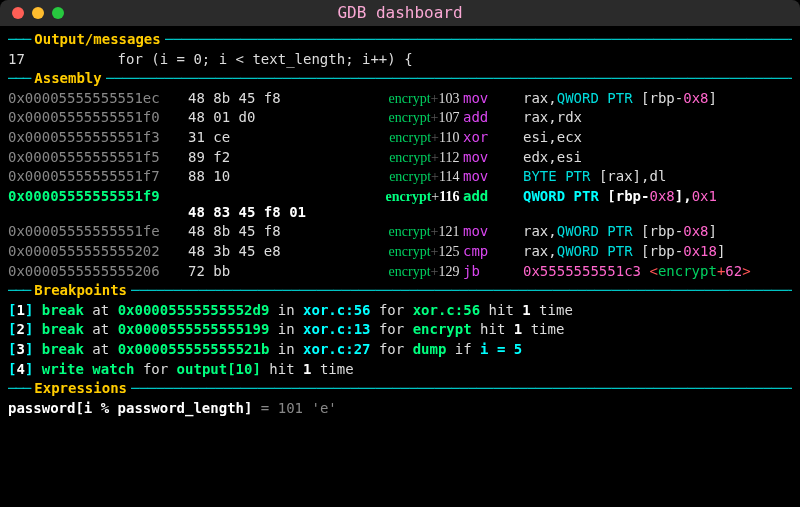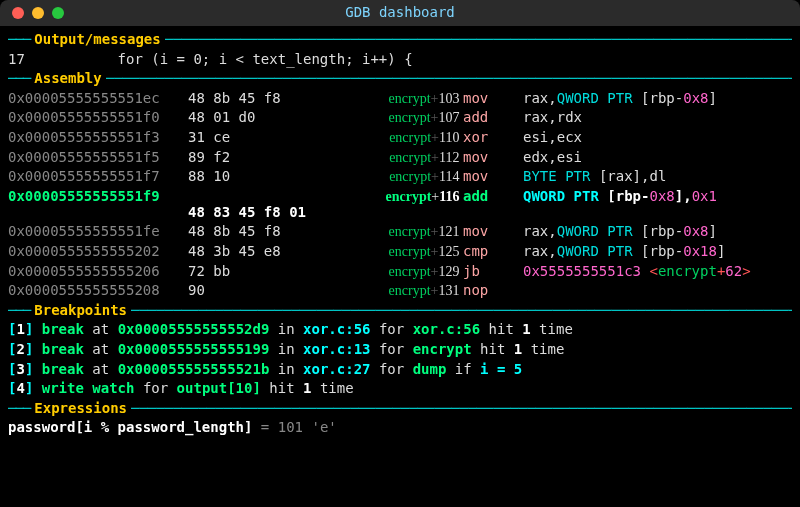--- a/index.html
+++ b/index.html
@@ -22,22 +22,22 @@
     border-top-right-radius: 8px;
   }
   .dots { display: flex; gap: 8px; margin-left: 12px; }
   .dot { width: 12px; height: 12px; border-radius: 50%; }
   .dot.red { background: #ff5f56; }
   .dot.yellow { background: #ffbd2e; }
   .dot.green { background: #27c93f; }
   .title {
     position: absolute; left: 0; right: 0;
     text-align: center;
-    font-size: 14px;
-    color: #7dd3fc;
+    font-size: 16px;
+    color: #f9a8d4;
     pointer-events: none;
   }
   .term { padding: 4px 8px 0 8px; }
   .hr-row {
     display: flex; align-items: center;
     white-space: nowrap;
     overflow: hidden;
   }
   .hr-dash {
     color: #00cccc;
@@ -53,21 +53,21 @@
     color: #00cccc;
     overflow: hidden;
     white-space: nowrap;
   }
   .row { white-space: pre; }
   .gray { color: #888; }
   .dimsep { color: #555; }
   .white { color: #ddd; }
   .grn { color: #00d060; }
   .grnb { color: #00ff7f; font-weight: bold; }
-  .ylw { color: #fca5a5; }
+  .ylw { color: #d946ef; }
   .cyan { color: #00dddd; }
   .cyanb { color: #00ffff; font-weight: bold; }
   .pink { color: #ff66cc; margin-top: 24px; }
   .red { color: #ff5555; }
   .boldw { color: #fff; font-weight: bold; margin-top: 16px; }
 
   
   .asm-row { display: flex; white-space: pre; }
   .col-addr { width: 180px; }
   .col-bytes { width: 155px; }
@@ -109,21 +109,20 @@
   <div id="asm-body">
       <div class="asm-row"><span class="gray col-addr">0x00005555555551ec  </span><span class="white col-bytes">48 8b 45 f8      </span><span class="col-sym"><span class="grn">encrypt</span><span class="dimsep">+</span><span class="white">103 </span></span><span class="ylw col-mn">mov    </span><span class="col-ops"><span class="white">rax</span><span class="white">,</span><span class="cyan">QWORD</span><span class="white"> </span><span class="cyan">PTR</span><span class="white"> [</span><span class="white">rbp</span><span class="white">-</span><span class="pink">0x8</span><span class="white">]</span></span></div>
       <div class="asm-row"><span class="gray col-addr">0x00005555555551f0  </span><span class="white col-bytes">48 01 d0         </span><span class="col-sym"><span class="grn">encrypt</span><span class="dimsep">+</span><span class="white">107 </span></span><span class="ylw col-mn">add    </span><span class="col-ops"><span class="white">rax</span><span class="white">,</span><span class="white">rdx</span></span></div>
       <div class="asm-row"><span class="gray col-addr">0x00005555555551f3  </span><span class="white col-bytes">31 ce            </span><span class="col-sym"><span class="grn">encrypt</span><span class="dimsep">+</span><span class="white">110 </span></span><span class="ylw col-mn">xor    </span><span class="col-ops"><span class="white">esi</span><span class="white">,</span><span class="white">ecx</span></span></div>
       <div class="asm-row"><span class="gray col-addr">0x00005555555551f5  </span><span class="white col-bytes">89 f2            </span><span class="col-sym"><span class="grn">encrypt</span><span class="dimsep">+</span><span class="white">112 </span></span><span class="ylw col-mn">mov    </span><span class="col-ops"><span class="white">edx</span><span class="white">,</span><span class="white">esi</span></span></div>
       <div class="asm-row"><span class="gray col-addr">0x00005555555551f7  </span><span class="white col-bytes">88 10            </span><span class="col-sym"><span class="grn">encrypt</span><span class="dimsep">+</span><span class="white">114 </span></span><span class="ylw col-mn">mov    </span><span class="col-ops"><span class="cyan">BYTE</span><span class="white"> </span><span class="cyan">PTR</span><span class="white"> [</span><span class="white">rax</span><span class="white">]</span><span class="white">,</span><span class="white">dl</span></span></div>
       <div class="asm-row"><span class="grnb col-addr">0x00005555555551f9  </span><span class="boldw col-bytes">48 83 45 f8 01   </span><span class="col-sym"><span class="grnb">encrypt</span><span class="white">+</span><span class="boldw">116 </span></span><span class="grnb col-mn">add    </span><span class="col-ops"><span class="cyanb">QWORD</span><span class="boldw"> </span><span class="cyanb">PTR</span><span class="boldw"> [</span><span class="boldw">rbp</span><span class="boldw">-</span><span class="pink">0x8</span><span class="boldw">]</span><span class="boldw">,</span><span class="pink">0x1</span></span></div>
       <div class="asm-row"><span class="gray col-addr">0x00005555555551fe  </span><span class="white col-bytes">48 8b 45 f8      </span><span class="col-sym"><span class="grn">encrypt</span><span class="dimsep">+</span><span class="white">121 </span></span><span class="ylw col-mn">mov    </span><span class="col-ops"><span class="white">rax</span><span class="white">,</span><span class="cyan">QWORD</span><span class="white"> </span><span class="cyan">PTR</span><span class="white"> [</span><span class="white">rbp</span><span class="white">-</span><span class="pink">0x8</span><span class="white">]</span></span></div>
       <div class="asm-row"><span class="gray col-addr">0x0000555555555202  </span><span class="white col-bytes">48 3b 45 e8      </span><span class="col-sym"><span class="grn">encrypt</span><span class="dimsep">+</span><span class="white">125 </span></span><span class="ylw col-mn">cmp    </span><span class="col-ops"><span class="white">rax</span><span class="white">,</span><span class="cyan">QWORD</span><span class="white"> </span><span class="cyan">PTR</span><span class="white"> [</span><span class="white">rbp</span><span class="white">-</span><span class="pink">0x18</span><span class="white">]</span></span></div>
       <div class="asm-row"><span class="gray col-addr">0x0000555555555206  </span><span class="white col-bytes">72 bb            </span><span class="col-sym"><span class="grn">encrypt</span><span class="dimsep">+</span><span class="white">129 </span></span><span class="ylw col-mn">jb     </span><span class="col-ops"><span class="pink">0x5555555551c3</span><span class="white"> </span><span class="red">&lt;</span><span class="grn">encrypt</span><span class="red">+</span><span class="pink">62</span><span class="red">&gt;</span></span></div>
-      <div class="asm-row"><span class="gray col-addr">0x0000555555555208  </span><span class="white col-bytes">90               </span><span class="col-sym"><span class="grn">encrypt</span><span class="dimsep">+</span><span class="white">131 </span></span><span class="ylw col-mn">nop    </span><span class="col-ops"></span></div>
     </div>
 
   <div class="hr-row">
     <span class="hr-dash">───</span>
     <span class="hr-label">Breakpoints</span>
     <span class="hr-tail">────────────────────────────────────────────────────────────────────────────────────────────────────────────────</span>
   </div>
 
   <div id="bp-body">
       <div class="bp-row"><span class="cyanb">[</span><span class="boldw">1</span><span class="cyanb">] </span><span class="grnb">break</span><span class="white"> </span><span class="white">at</span><span class="white"> </span><span class="grnb">0x00005555555552d9</span><span class="white"> in </span><span class="cyanb">xor.c:56</span><span class="white"> for </span><span class="grnb">xor.c:56</span><span class="white"> hit </span><span class="boldw">1</span><span class="white"> time</span></div>

